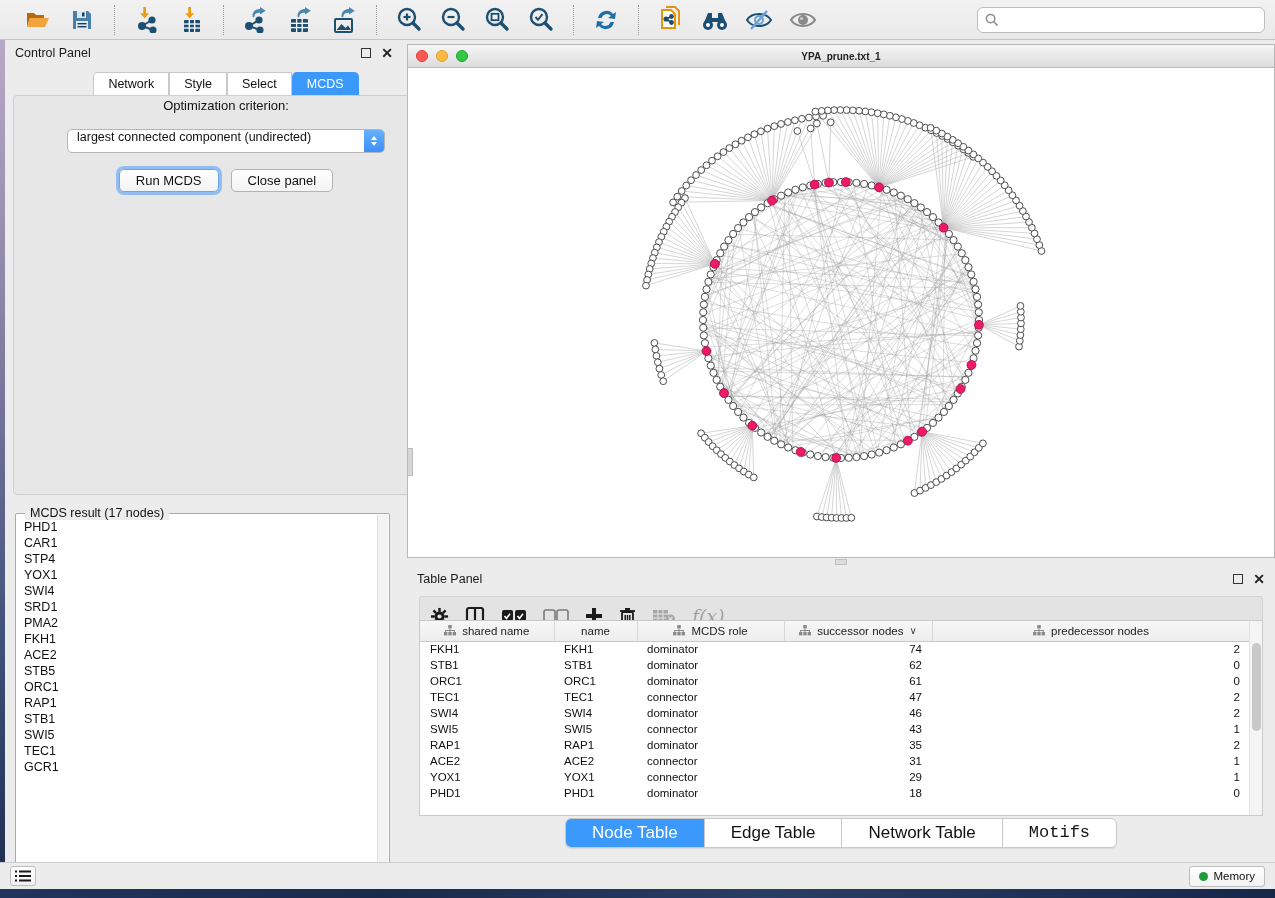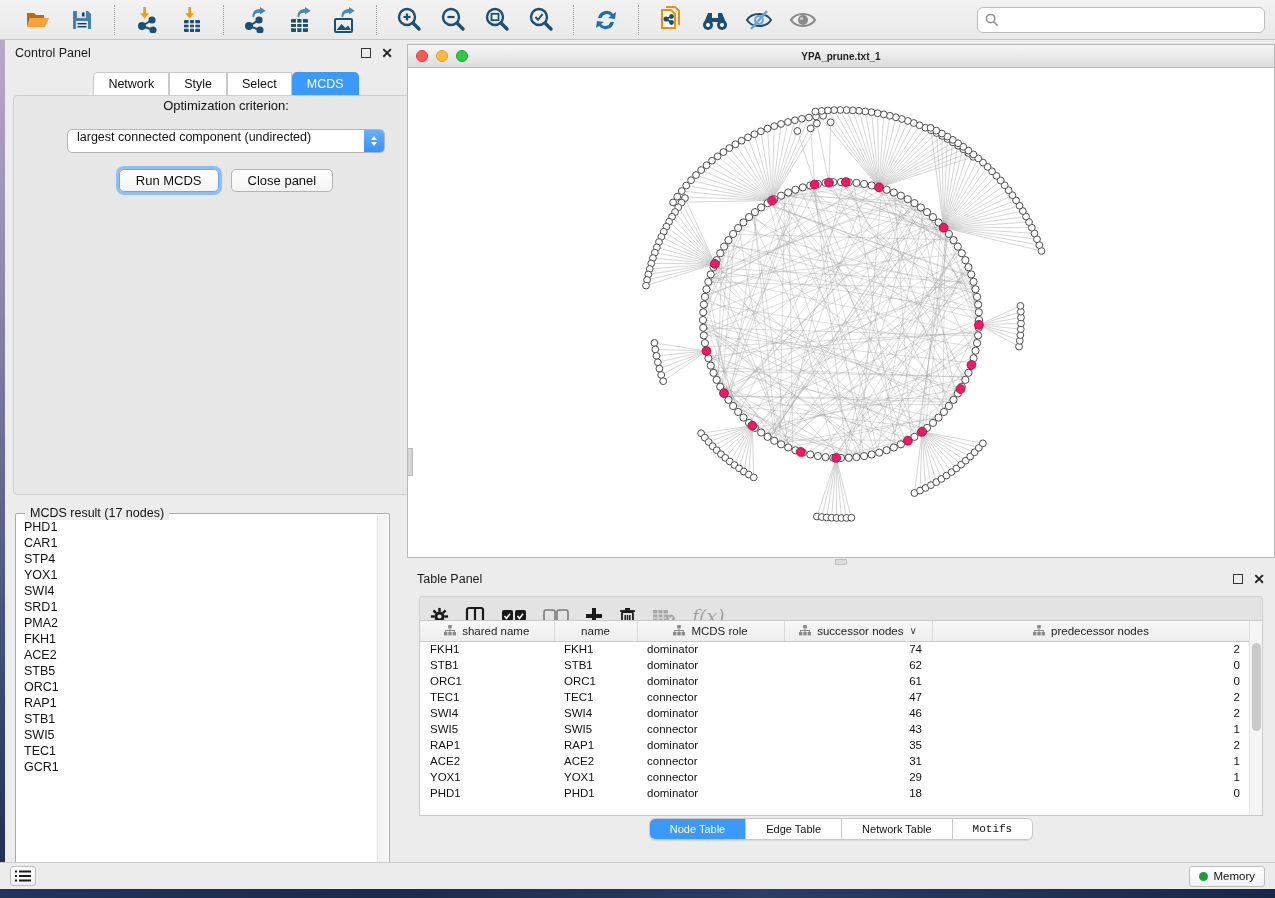--- a/index.html
+++ b/index.html
@@ -121,21 +121,21 @@
     white-space:nowrap; overflow:hidden; }
   .node-table td.num { text-align:right; }
   .grid-vscroll { position:absolute; right:0; top:0; width:13px; height:196px;
     background:#f5f5f5; border-left:1px solid #e2e2e2; }
   .grid-vscroll .thumb { position:absolute; top:22px; left:1.5px; width:9px; height:88px;
     background:#c9c9c9; border-radius:5px; }
 
   .bottom-tabs { position:absolute; left:0; right:0; top:252px; display:flex; justify-content:center; }
   .seg-control { display:flex; background:#fff; border:1px solid #c9c9c9; border-radius:6px;
     overflow:hidden; box-shadow:0 1px 1px rgba(0,0,0,.08); }
-  .seg { font-size:11px; padding:4px 20px; color:#111; border-right:1px solid #c9c9c9; cursor:pointer; }
+  .seg { font-size:17px; padding:4px 26px; color:#111; border-right:1px solid #c9c9c9; cursor:pointer; }
   .seg:last-child { border-right:none;font-family:Liberation Mono, monospace; }
   .seg.selected { background:#3b99fc; color:#fff; }
 
   
   .status-bar { position:absolute; left:0px; top:862px; width:1275px; height:27px;
     background:#ececec; border-top:1px solid #cdcdcd; display:flex; align-items:center;
     padding:0 10px; z-index:4; }
   .list-btn { width:26px; height:20px; background:linear-gradient(#fff,#f0f0f0);
     border:1px solid #bdbdbd; border-radius:3px; display:flex; align-items:center;
     justify-content:center; cursor:pointer; }

